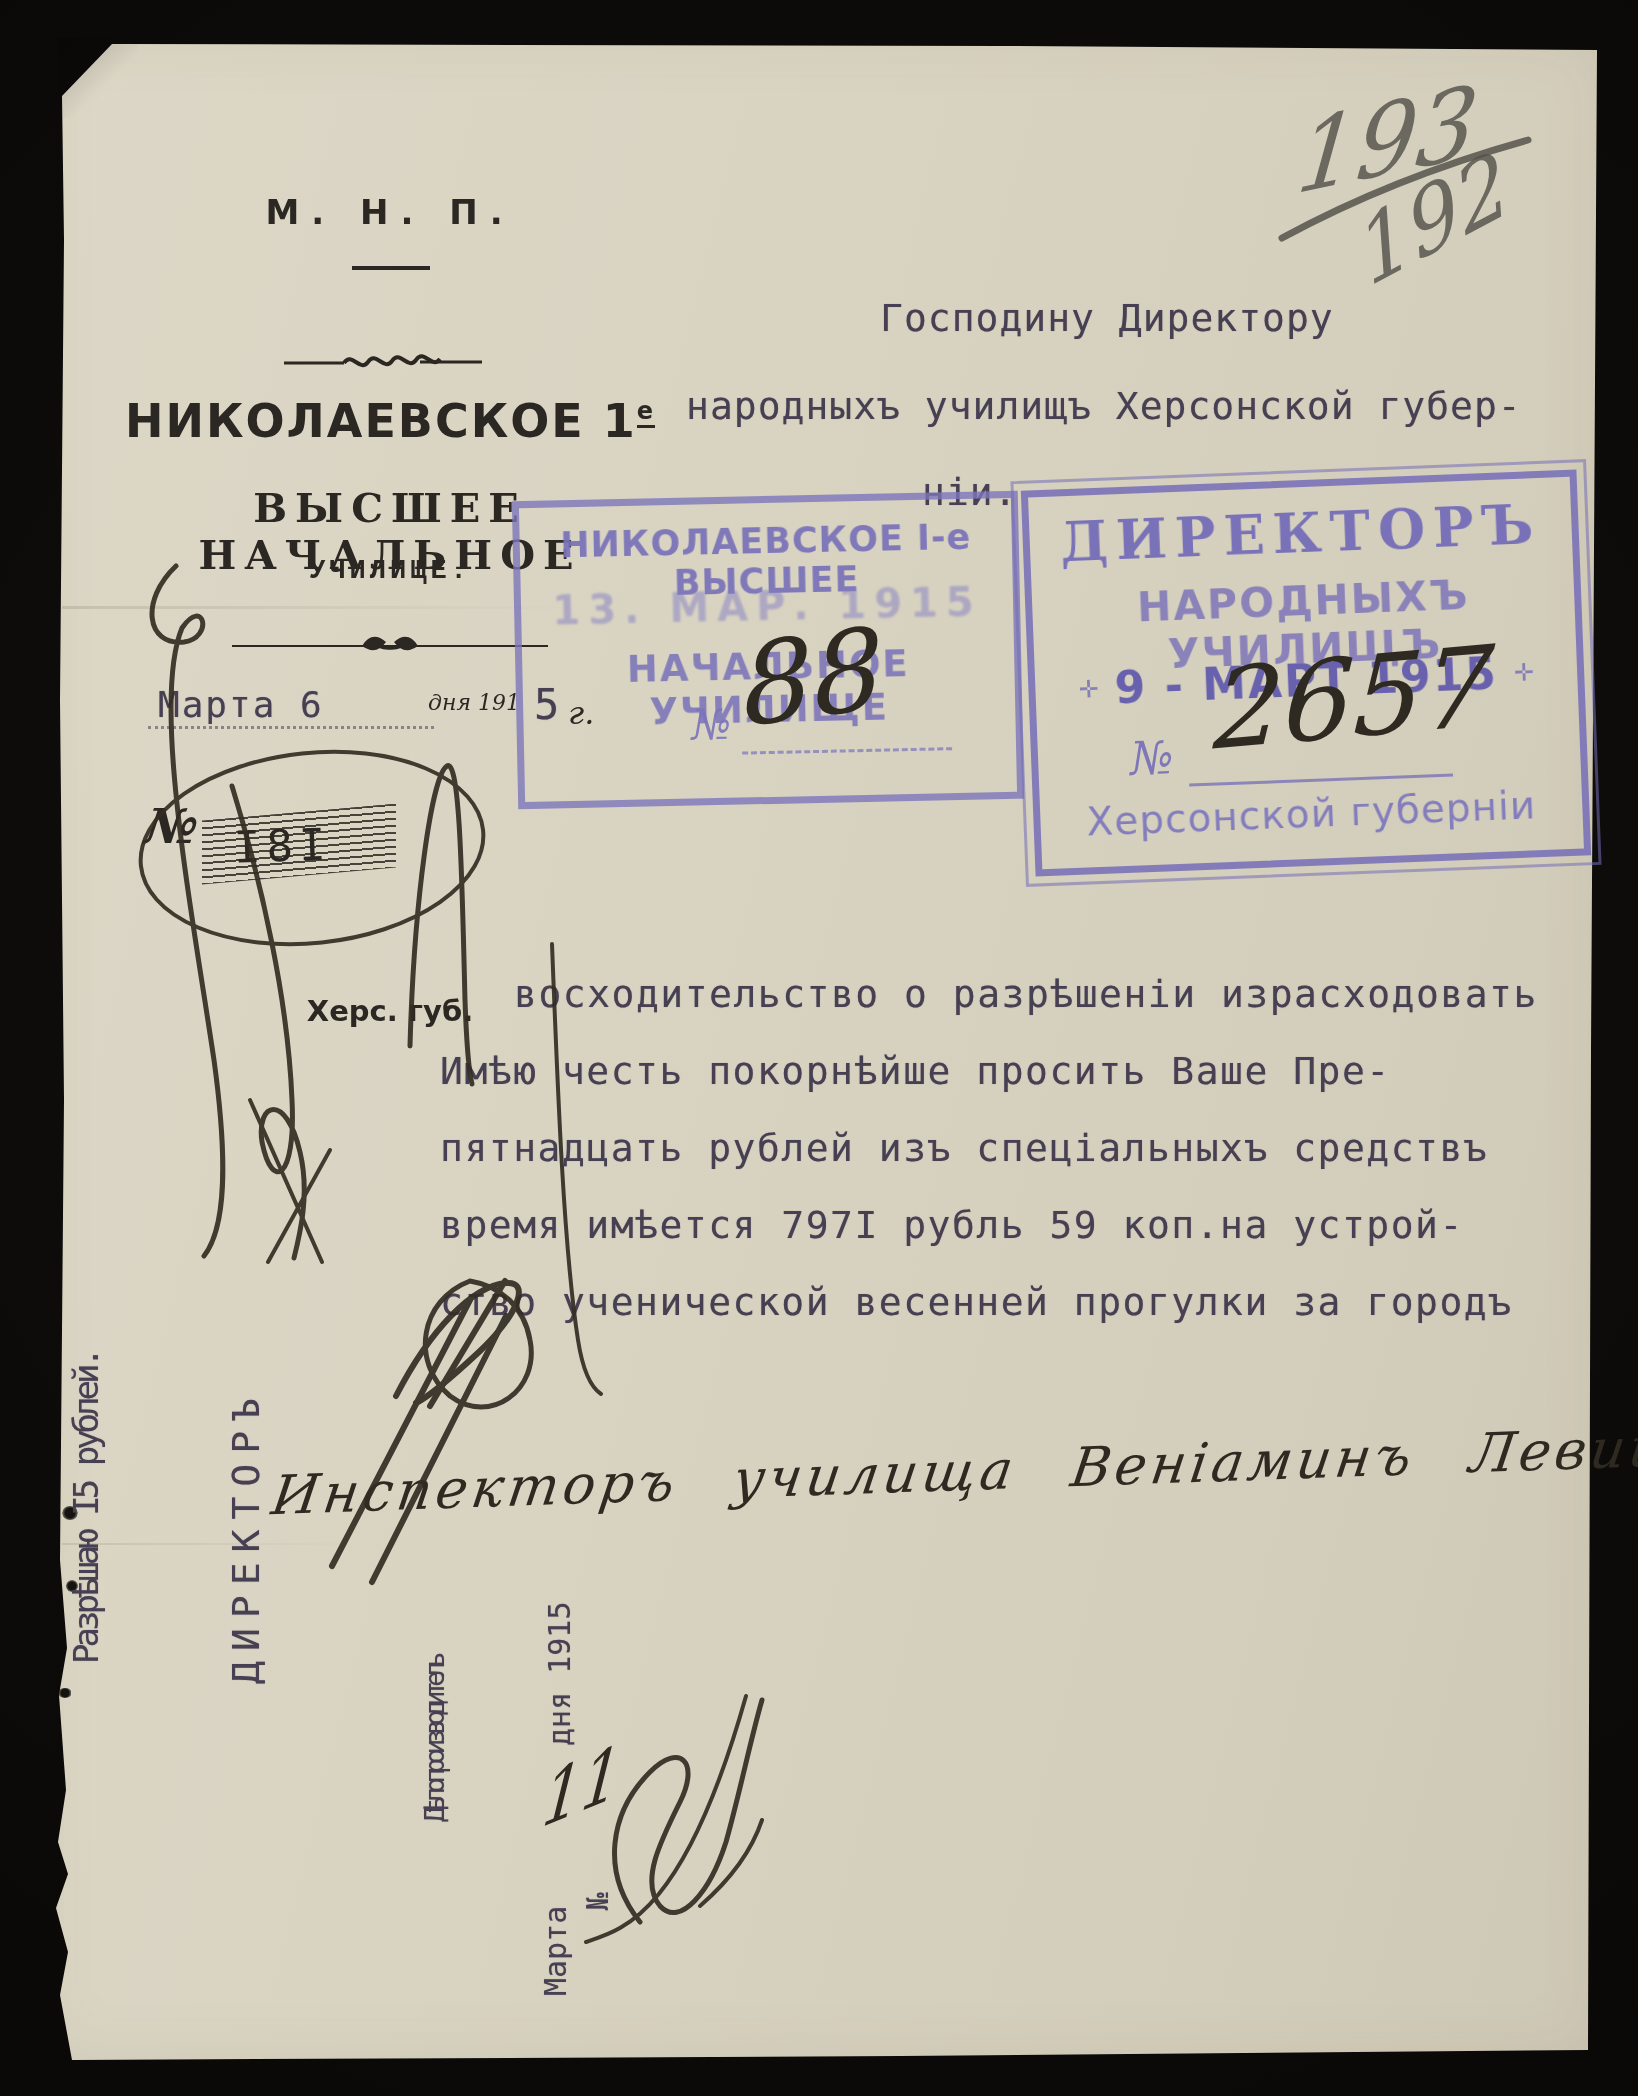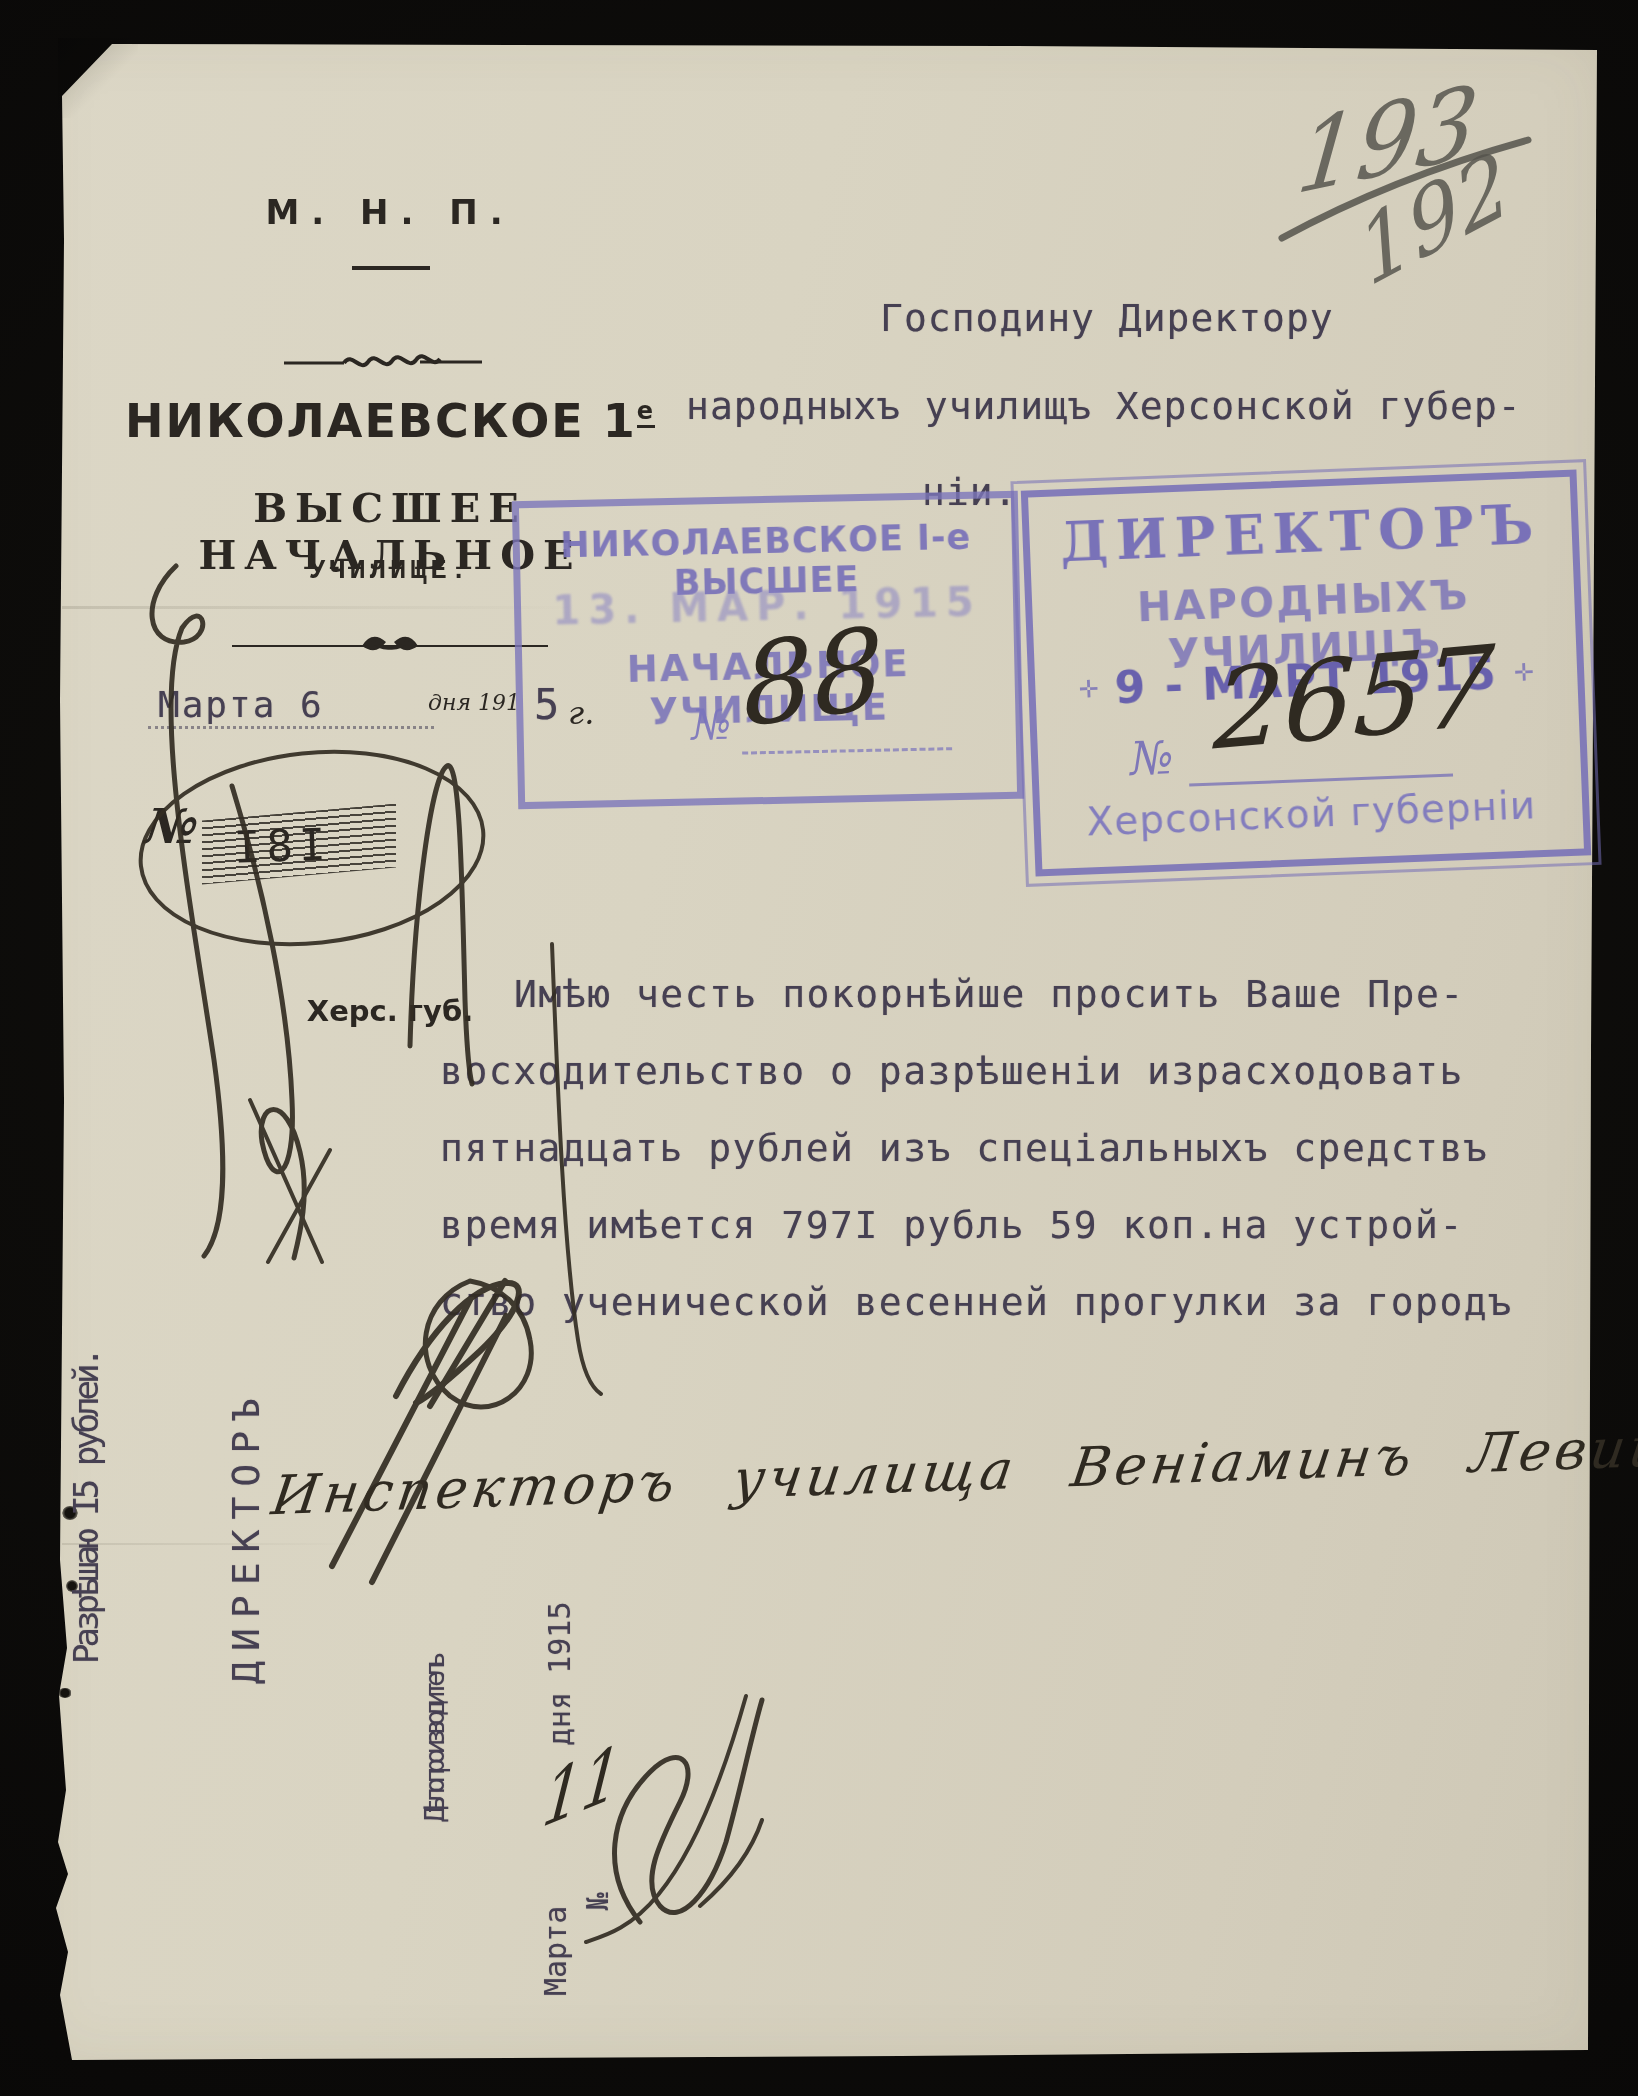--- a/index.html
+++ b/index.html
@@ -152,22 +152,22 @@
       <span class="dt sans">9 - МАРТ 1915</span>
       <span class="orn">✛</span>
     </div>
     <div class="abs no serif">№</div>
     <div class="abs uline"></div>
     <div class="abs l3 sans ctr">Херсонской губерніи</div>
   </div>
   <div class="abs hand2657 serif ink">2657</div>
 
   <div id="bodytext" class="abs mono typed">
+    <div class="line">восходительство о разрѣшеніи израсходовать</div>
     <div class="line">Имѣю честь покорнѣйше просить Ваше Пре-</div>
-    <div class="line">восходительство о разрѣшеніи израсходовать</div>
     <div class="line">пятнадцать рублей изъ спеціальныхъ средствъ</div>
     <div class="line">время имѣется 797I рубль 59 коп.на устрой-</div>
     <div class="line">ство ученической весенней прогулки за городъ</div>
   </div>
 
   <div class="abs handsig serif ink">Инспекторъ училища Веніаминъ Левицкій</div>
 
   <div class="abs vert vapprove mono typed">Разрѣшаю I5 рублей.</div>
   <div class="abs vert vdirector mono typed">ДИРЕКТОРЪ</div>
   <div class="abs vert vclerk mono typed">Дѣлопроизводитель</div>

